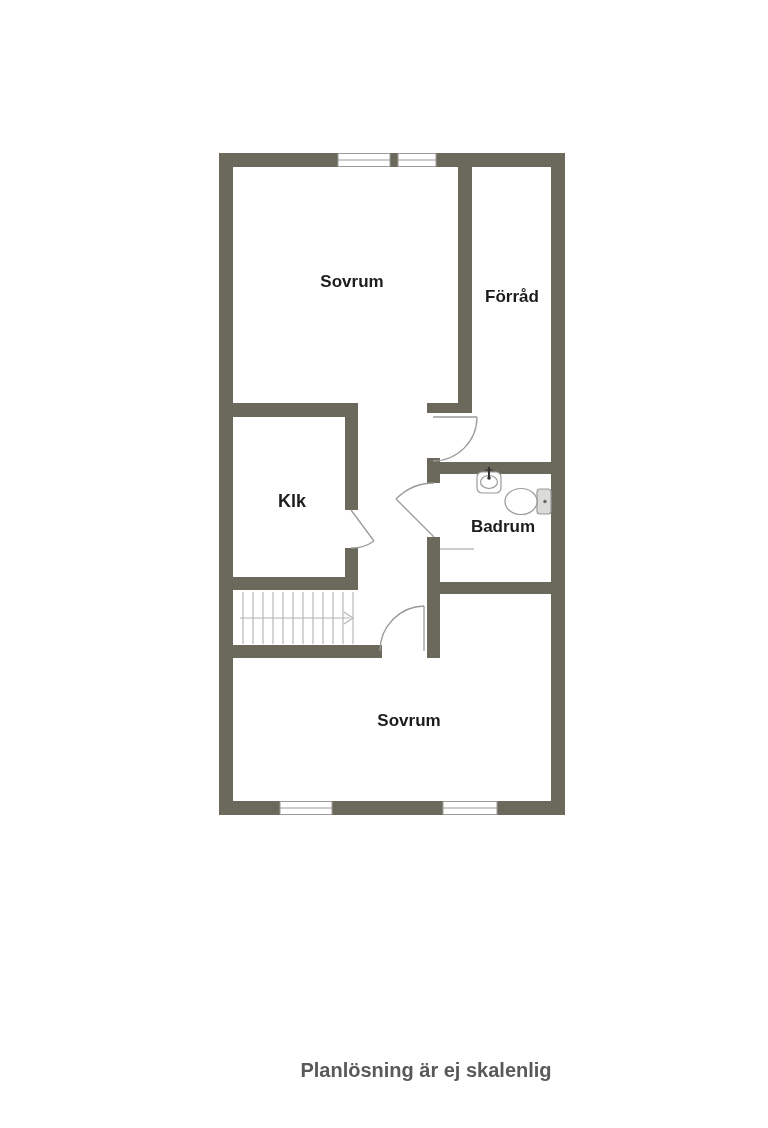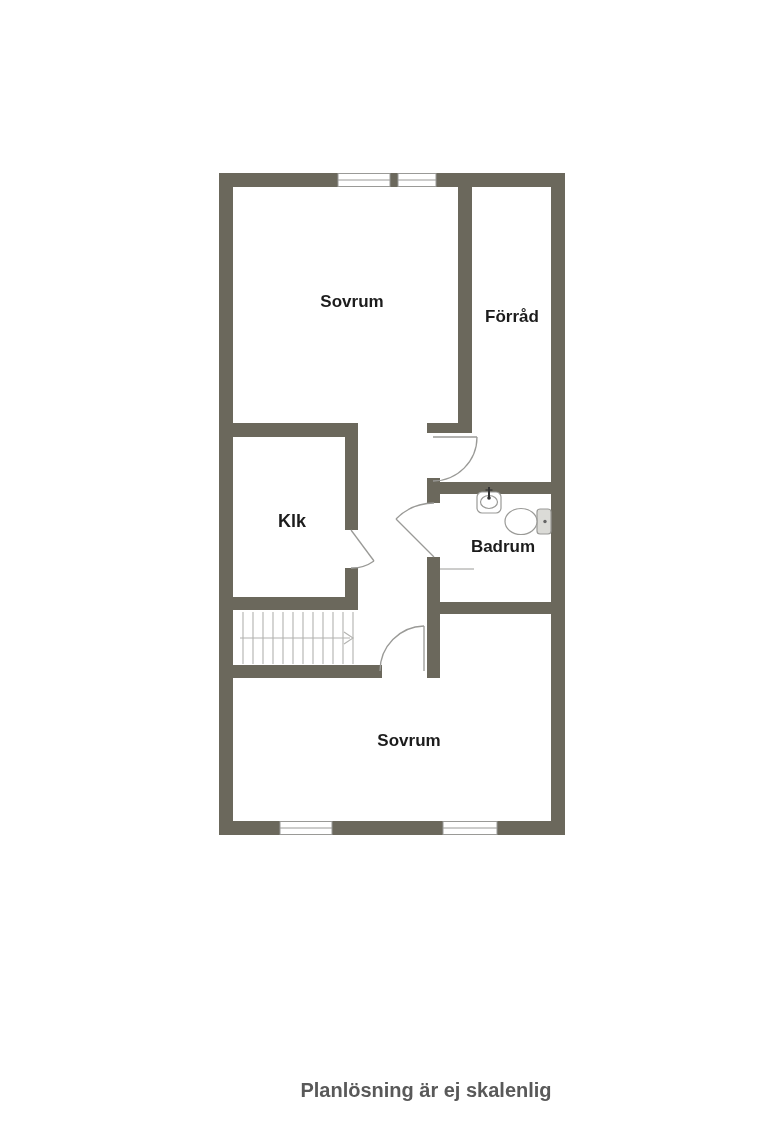--- a/index.html
+++ b/index.html
@@ -9,21 +9,20 @@
     width: 768px;
     height: 1128px;
     overflow: hidden;
     font-family: "Liberation Sans", sans-serif;
   }
   .screen {
     position: relative;
     width: 768px;
     height: 888px;
     background: #ffffff;
-    margin-top: 20px;
   }
   svg { display: block; }
   .room-label {
     font-family: "Liberation Sans", sans-serif;
     font-weight: bold;
     font-size: 17px;
   }
   .klk-label { font-size: 18px; }
   .caption-text {
     font-family: "Liberation Sans", sans-serif;

